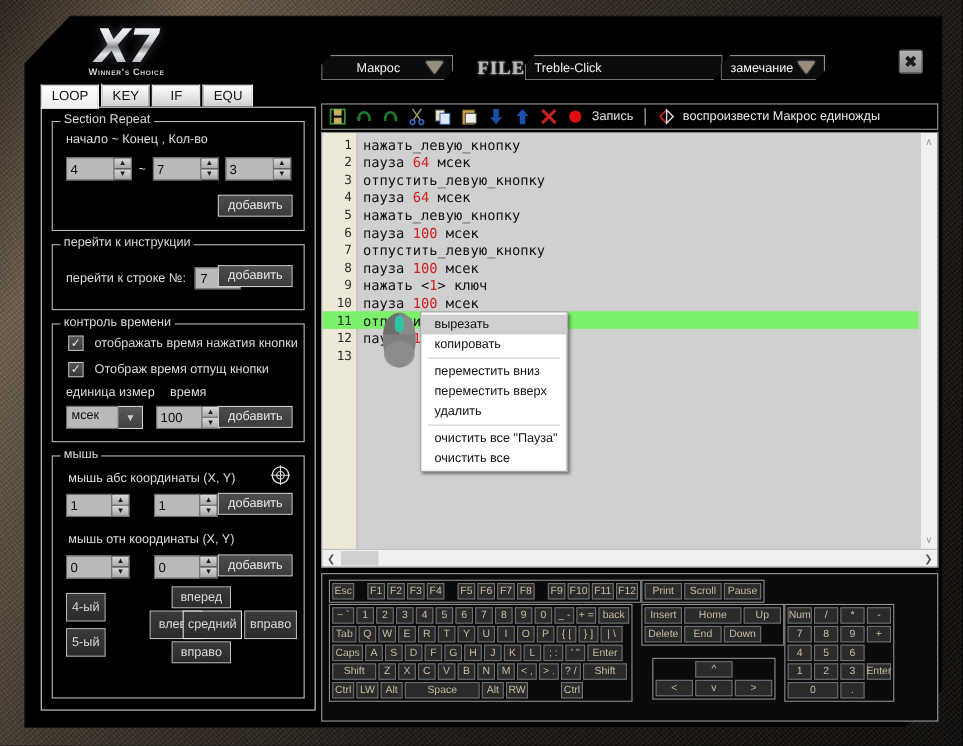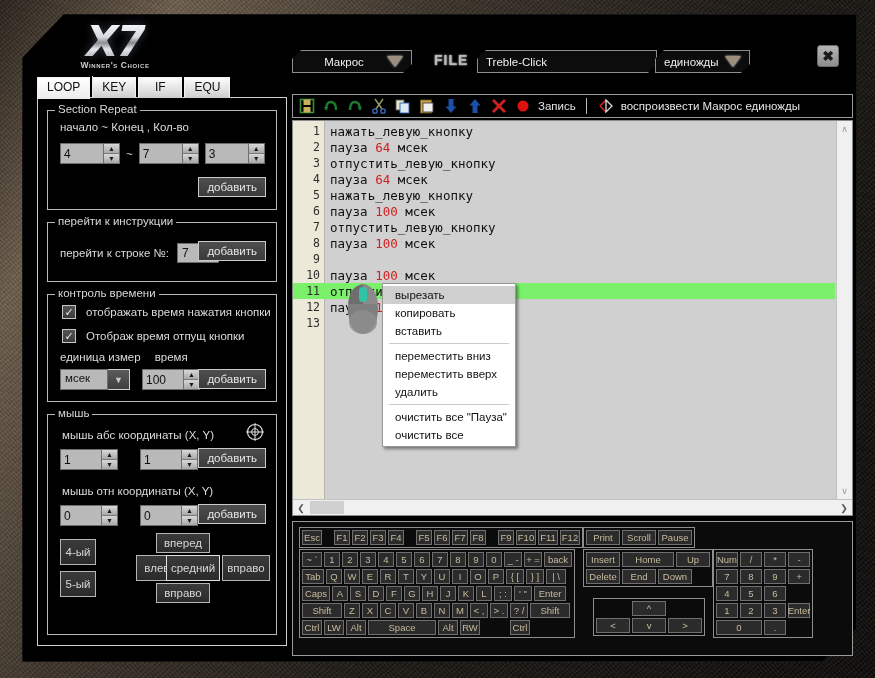--- a/index.html
+++ b/index.html
@@ -239,21 +239,21 @@
   .gap { width: 8px; }
   #closebtn {
     position: absolute; right: 36px; top: 45px;
     width: 22px; height: 22px; border-radius: 3px;
     background: linear-gradient(180deg,#b4b4b4,#8e8e8e);
     border: 1px solid #6a6a6a;
     display: flex; align-items: center; justify-content: center;
     color: #1a1a1a; font-size: 14px; font-weight: bold; cursor: pointer;
   }
   #fileword {
-    font-family: Liberation Sans, sans-serif; font-size: 14px; font-weight: bold;
+    font-family: Liberation Serif, serif; font-size: 17px; font-weight: bold;
     color: #b9b9b9; letter-spacing: 1px;
     text-shadow: 0 0 2px #eee;
   }
 </style>
 </head>
 <body>
 
 <div id="app">
   <div id="frame-outer"></div>
   <div id="frame-inner"></div>
@@ -402,21 +402,21 @@
 
   <div style="position:absolute; left:292px; top:50px; width:120px;" class="hexfield slant">
     <span style="flex:1; text-align:center;">Макрос</span>
     <span class="dd-arrow"></span>
   </div>
   <div id="fileword" style="position:absolute; left:434px; top:52px;">FILE</div>
   <div style="position:absolute; left:477px; top:50px; width:180px;" class="hexfield slant">
     <span>Treble-Click</span>
   </div>
   <div style="position:absolute; left:655px; top:50px; width:95px;" class="hexfield slant">
-    <span style="flex:1;">единожды</span>
+    <span style="flex:1;">замечание</span>
     <span class="dd-arrow"></span>
   </div>
   <div id="closebtn">✖</div>
 
   <div id="editor-toolbar">
     <span class="tbicon">
       <svg viewBox="0 0 16 16" width="16" height="16">
           <rect x="1.5" y="1.5" width="13" height="13" fill="none" stroke="#3a8f3a" stroke-width="1.6"></rect>
           <rect x="4.5" y="1.5" width="7" height="5.5" fill="#c9b05a"></rect>
           <rect x="4.5" y="9" width="7" height="5.5" fill="#c9b05a"></rect>
@@ -518,20 +518,21 @@
         <div class="line">
           <span class="no">7</span>
           <span class="code">отпустить_левую_кнопку</span>
         </div>
         <div class="line">
           <span class="no">8</span>
           <span class="code">пауза <span class="num">100</span> мсек</span>
         </div>
         <div class="line">
           <span class="no">9</span>
+          <span class="code">нажать &lt;<span class="num">1</span>&gt; ключ</span>
         </div>
         <div class="line">
           <span class="no">10</span>
           <span class="code">пауза <span class="num">100</span> мсек</span>
         </div>
         <div class="line sel">
           <span class="no">11</span>
           <span class="code">отпустить_левую_кнопку</span>
         </div>
         <div class="line">
@@ -560,21 +561,20 @@
       <path d="M3 27 Q3 3 18 3 L18 22 L3 22 Z" fill="#6e6e6e"></path>
       <path d="M33 27 Q33 3 18 3 L18 22 L33 22 Z" fill="#8a8a8a"></path>
       <rect x="14" y="5" width="8" height="15" rx="4" fill="#2fc4a8"></rect>
       <ellipse cx="18" cy="40" rx="14" ry="12" fill="#8d8d8d" opacity="0.85"></ellipse>
     </svg>
   </div>
 
   <div id="ctxmenu">
       <div class="mi hl">вырезать</div>
       <div class="mi">копировать</div>
-      <div class="mi">вставить</div>
       <div class="sep"></div>
       <div class="mi">переместить вниз</div>
       <div class="mi">переместить вверх</div>
       <div class="mi">удалить</div>
       <div class="sep"></div>
       <div class="mi">очистить все "Пауза"</div>
       <div class="mi">очистить все</div>
     </div>
 
   <div id="kbd-zone">

